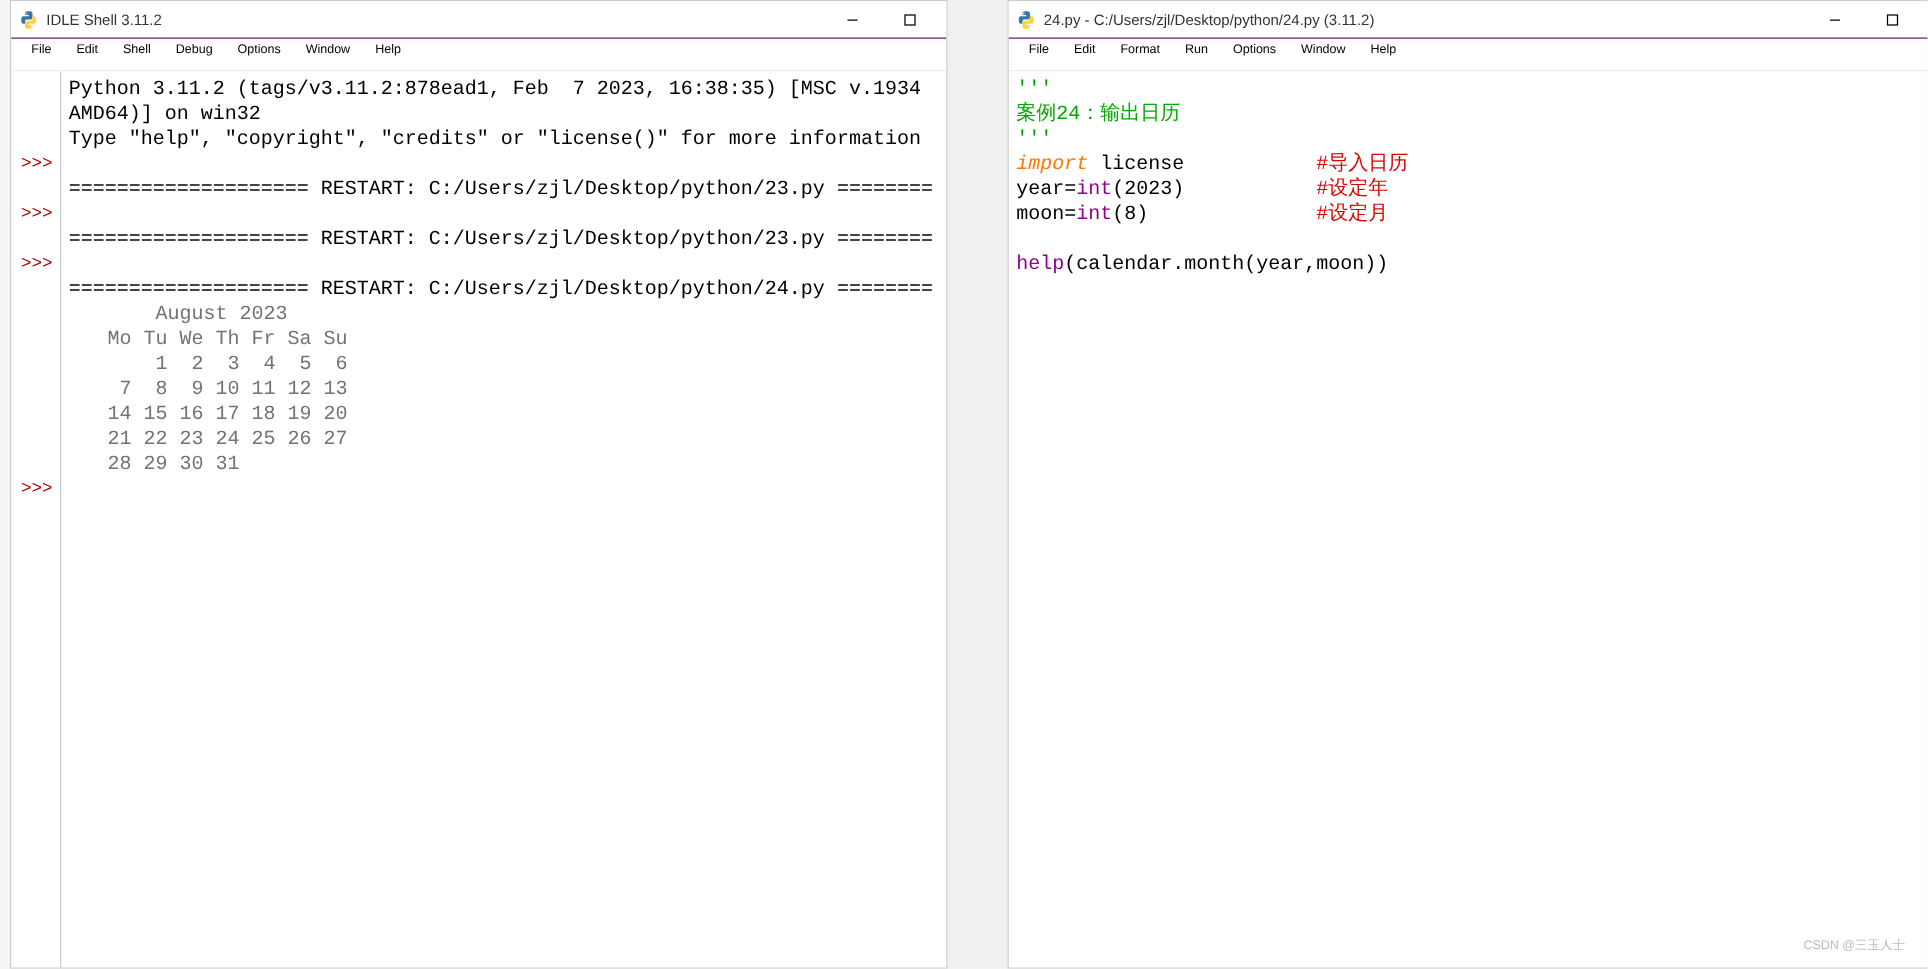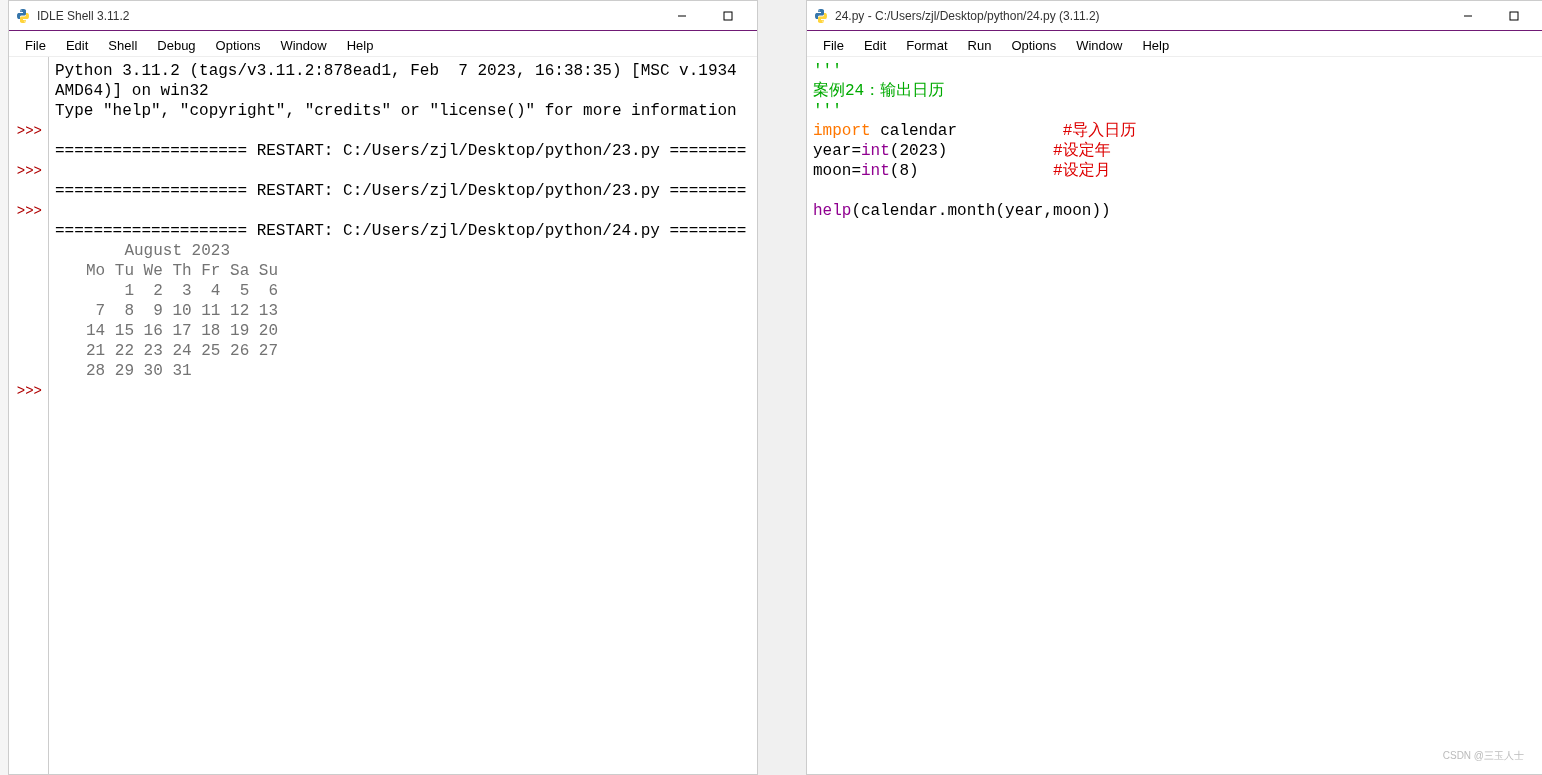--- a/index.html
+++ b/index.html
@@ -48,23 +48,23 @@
     display: flex;
     align-items: center;
     justify-content: center;
     font-size: 10px;
     color: #333;
     cursor: pointer;
   }
   .menubar {
     height: 26px;
     display: flex;
-    align-items: flex-end;
+    align-items: flex-start;
     padding: 0 6px;
-    font-size: 13px;
+    font-size: 10px;
     color: #000;
     border-bottom: 1px solid #eee;
     gap: 0;
   }
   .menu-item {
     padding: 3px 10px;
     cursor: pointer;
   }
   .editor-body {
     flex: 1;
@@ -83,21 +83,21 @@
     font-size: 14px;
   }
   .gutter-line { height: 20px; text-align: right; padding-right: 4px;}
   .code-area {
     flex: 1;
     padding: 4px 6px;
     white-space: pre;
     color: #000;
     overflow: hidden;
   }
-  .kw { color: #ff7700; }
+  .kw { color: #ff7700; font-style: italic; }
   .str { color: #00aa00; }
   .com { color: #dd0000; text-align: right; }
   .builtin { color: #900090; }
   .blue { color: #737373; margin-left: 31px; }
   .black { color: #000; text-align: right; }
   .watermark {
     position: absolute;
     right: 18px;
     bottom: 12px;
     font-size: 10px;
@@ -228,21 +228,21 @@
     <span class="menu-item">Format</span>
     <span class="menu-item">Run</span>
     <span class="menu-item">Options</span>
     <span class="menu-item">Window</span>
     <span class="menu-item">Help</span>
   </div>
   <div class="editor-body">
     <div class="code-area"><span class="str">'''</span>
 <span class="str">案例24：输出日历</span>
 <span class="str">'''</span>
-<span class="kw">import</span><span class="black"> calendar</span><span>           </span><span class="com">#导入日历</span>
+<span class="kw">import</span><span class="black"> license</span><span>           </span><span class="com">#导入日历</span>
 <span class="black">year=</span><span class="builtin">int</span><span class="black">(2023)</span><span>           </span><span class="com">#设定年</span>
 <span class="black">moon=</span><span class="builtin">int</span><span class="black">(8)</span><span>              </span><span class="com">#设定月</span>
 
 <span class="builtin">help</span><span class="black">(calendar.month(year,moon))</span>
 </div>
   </div>
 </div>
 
 <div class="watermark">CSDN @三玉人士</div>
 

